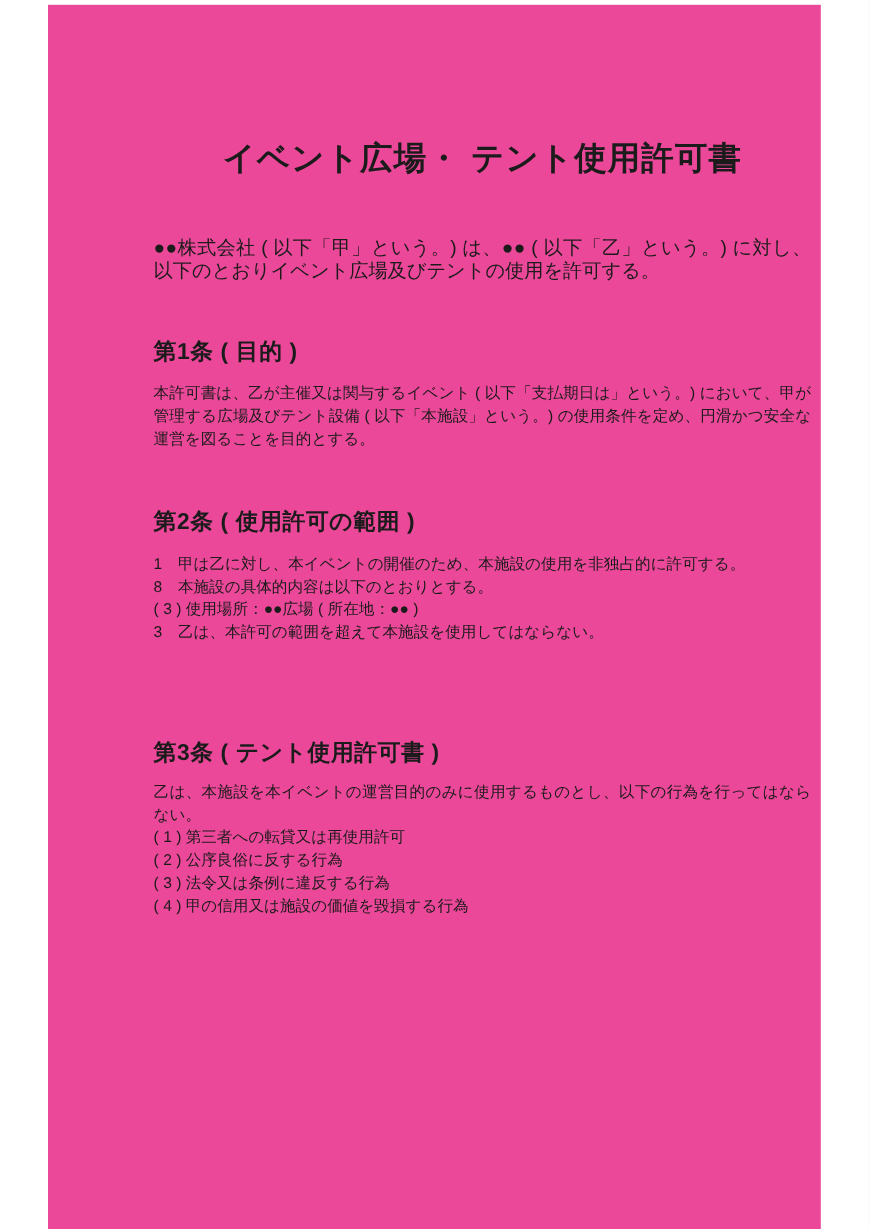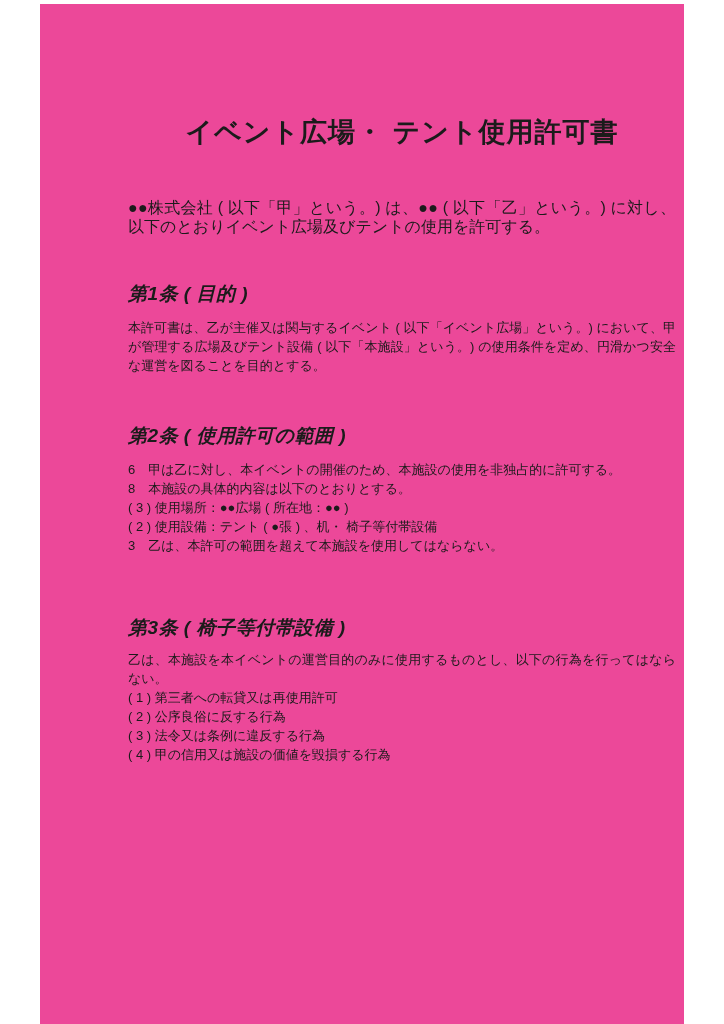--- a/index.html
+++ b/index.html
@@ -35,21 +35,20 @@
     font-size: 16px;
     line-height: 19px;
     text-align: justify;
   }
   .article { position: absolute; left: 88px; width: 548px; }
   .article-heading {
     font-size: 19px;
     font-weight: 700;
     line-height: 23px;
     letter-spacing: 0.5px;
-    font-style: italic;
   }
   .article-body {
     position: absolute;
     left: 0;
     width: 548px;
     font-size: 13px;
     line-height: 19px;
     text-align: justify;
   }
   .art-1 { top: 278px; } .art-1 .article-body { top: 36px; }
@@ -63,37 +62,36 @@
 
 <div class="page">
 
   <h1 class="doc-title">イベント広場・ テント使用許可書</h1>
 
   <p class="intro">●●株式会社 ( 以下「甲」という。) は、●● ( 以下「乙」という。) に対し、以下のとおりイベント広場及びテントの使用を許可する。</p>
 
   <section class="article art-1">
     <h2 class="article-heading">第1条 ( 目的 )</h2>
     <div class="article-body">
-      <div class="line">本許可書は、乙が主催又は関与するイベント ( 以下「イベント広場」という。) において、甲が管理する広場及びテント設備 ( 以下「本施設」という。) の使用条件を定め、円滑かつ安全な運営を図ることを目的とする。</div>
+      <div class="line">本許可書は、乙が主催又は関与するイベント ( 以下「支払期日は」という。) において、甲が管理する広場及びテント設備 ( 以下「本施設」という。) の使用条件を定め、円滑かつ安全な運営を図ることを目的とする。</div>
     </div>
   </section>
 
   <section class="article art-2">
     <h2 class="article-heading">第2条 ( 使用許可の範囲 )</h2>
     <div class="article-body">
-      <div class="line">6　甲は乙に対し、本イベントの開催のため、本施設の使用を非独占的に許可する。</div>
+      <div class="line">1　甲は乙に対し、本イベントの開催のため、本施設の使用を非独占的に許可する。</div>
       <div class="line">8　本施設の具体的内容は以下のとおりとする。</div>
       <div class="line">( 3 ) 使用場所：●●広場 ( 所在地：●● )</div>
-      <div class="line">( 2 ) 使用設備：テント ( ●張 ) 、机・ 椅子等付帯設備</div>
       <div class="line">3　乙は、本許可の範囲を超えて本施設を使用してはならない。</div>
     </div>
   </section>
 
   <section class="article art-3">
-    <h2 class="article-heading">第3条 ( 椅子等付帯設備 )</h2>
+    <h2 class="article-heading">第3条 ( テント使用許可書 )</h2>
     <div class="article-body">
       <div class="line">乙は、本施設を本イベントの運営目的のみに使用するものとし、以下の行為を行ってはならない。</div>
       <div class="line">( 1 ) 第三者への転貸又は再使用許可</div>
       <div class="line">( 2 ) 公序良俗に反する行為</div>
       <div class="line">( 3 ) 法令又は条例に違反する行為</div>
       <div class="line">( 4 ) 甲の信用又は施設の価値を毀損する行為</div>
     </div>
   </section>
 
 

